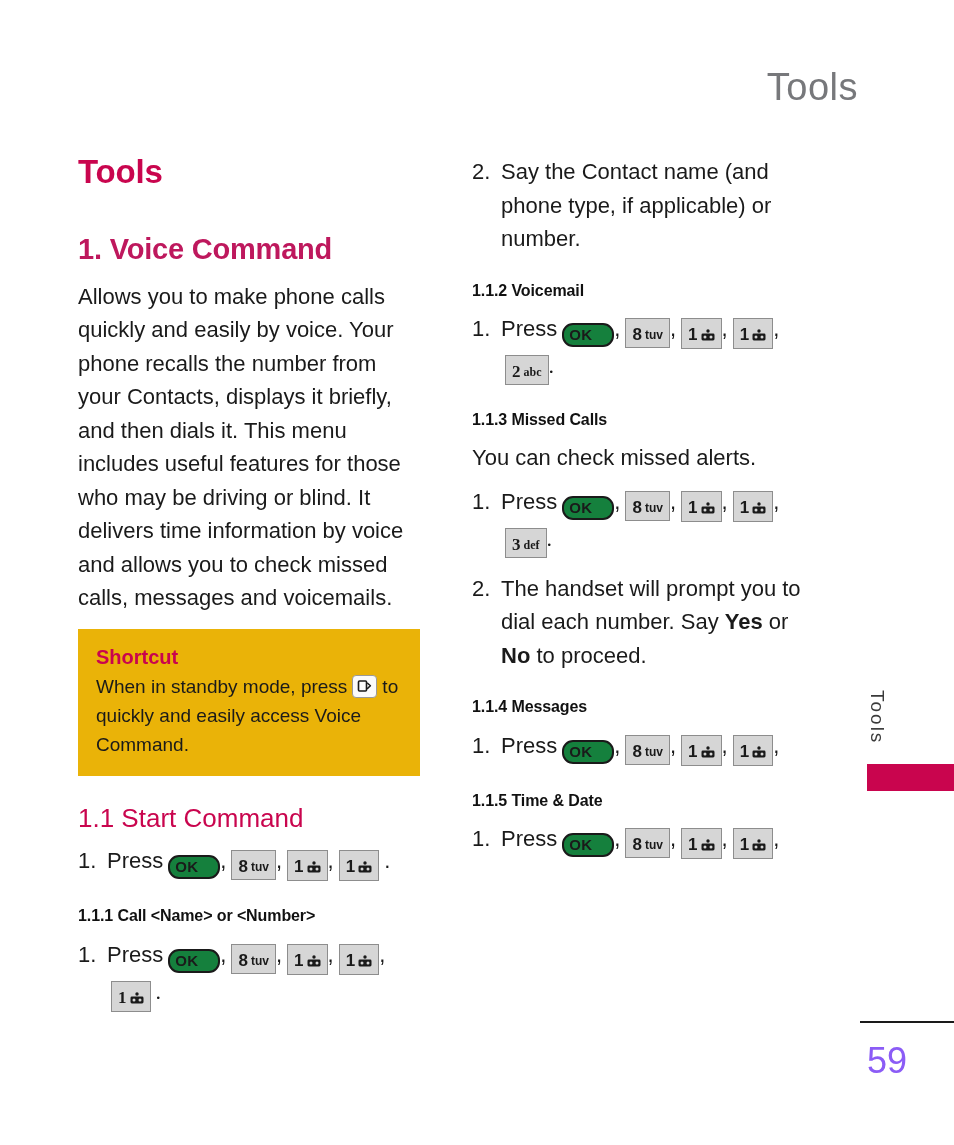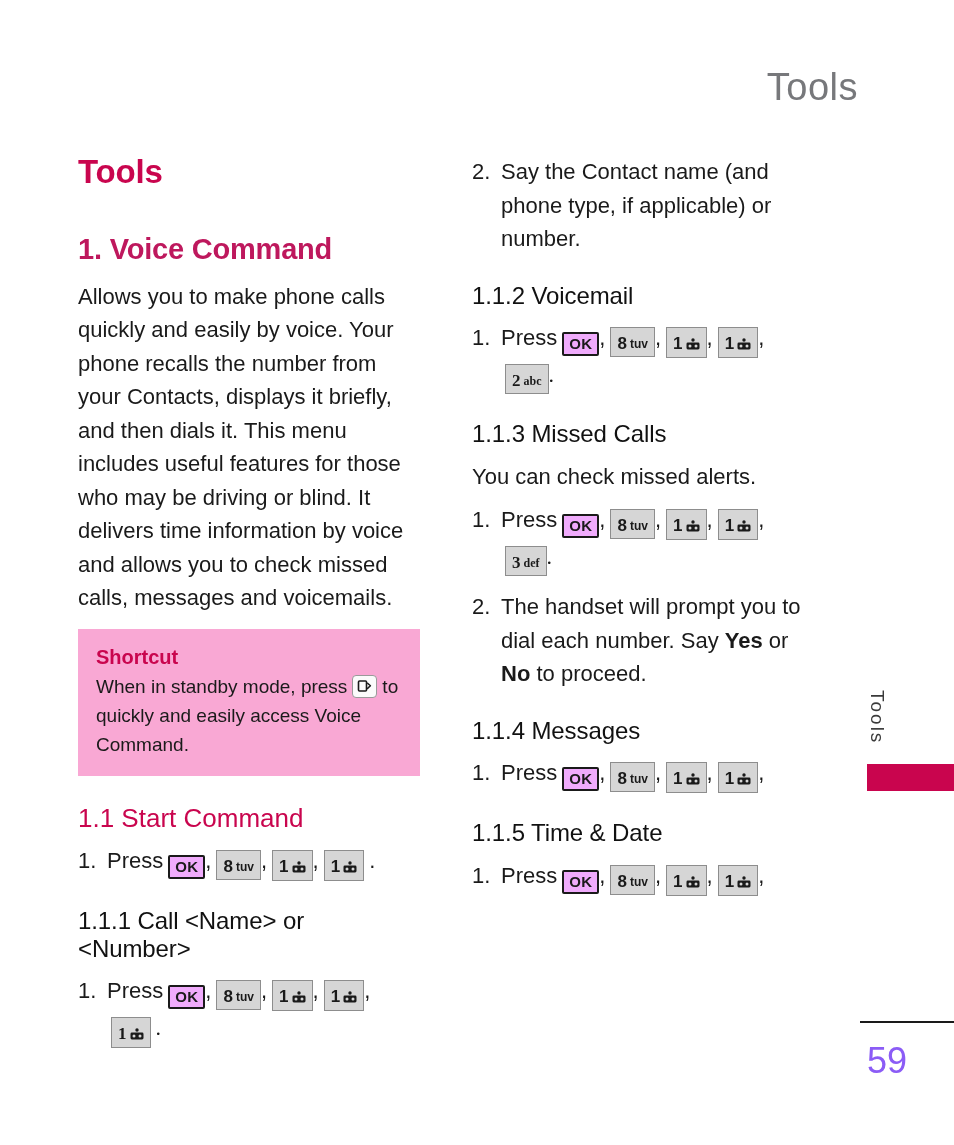--- a/index.html
+++ b/index.html
@@ -60,22 +60,22 @@
   }
   .h2 {
     color: #c9054e;
     font-size: 26px;
     font-weight: 400;
     line-height: 1.1;
     margin: 28px 0 12px 0;
   }
   .h3 {
     color: #111111;
-    font-size: 24px;
-    font-weight: 400;
+    font-size: 16px;
+    font-weight: 700;
     line-height: 1.15;
     margin: 26px 0 12px 0;
     letter-spacing: -0.1px;
   }
 
   
   p.body {
     font-size: 22px;
     line-height: 33.5px;
     margin: 0 0 10px 0;
@@ -105,23 +105,23 @@
 
   
   .key {
     display: inline-block;
     vertical-align: -4px;
     line-height: 1;
     white-space: nowrap;
   }
   .key-ok {
     border: 2px solid #1a1a1a;
-    border-radius: 2px;
-    background: #f0abfc;
-    padding: 2px 5px 3px 5px;
+    border-radius: 11px;
+    background: #15803d;
+    padding: 2px 20px 3px 5px;
     font-size: 15px;
     font-weight: 700;
     letter-spacing: 0.3px;
   }
   .key-num {
     border: 1.5px solid #8d8d8d;
     background: #d6d6d6;
     padding: 7px 6px 4px 6px;
     font-size: 17px;
     font-weight: 700;
@@ -142,21 +142,21 @@
     border-radius: 4px;
     background: #fbfbfb;
     padding: 3px 4px 3px 4px;
     vertical-align: -5px;
   }
   .key-voice svg { display: block; }
   .sp { display: inline-block; width: 5px; }
 
   
   .shortcut-box {
-    background: #f9a8d4;
+    background: #eab308;
     padding: 15px 18px 17px 18px;
     margin: 14px 0 0 0;
     width: 306px;
   }
   .shortcut-title {
     color: #c9054e;
     font-size: 20px;
     font-weight: 700;
     margin: 0 0 2px 0;
     line-height: 1.3;

